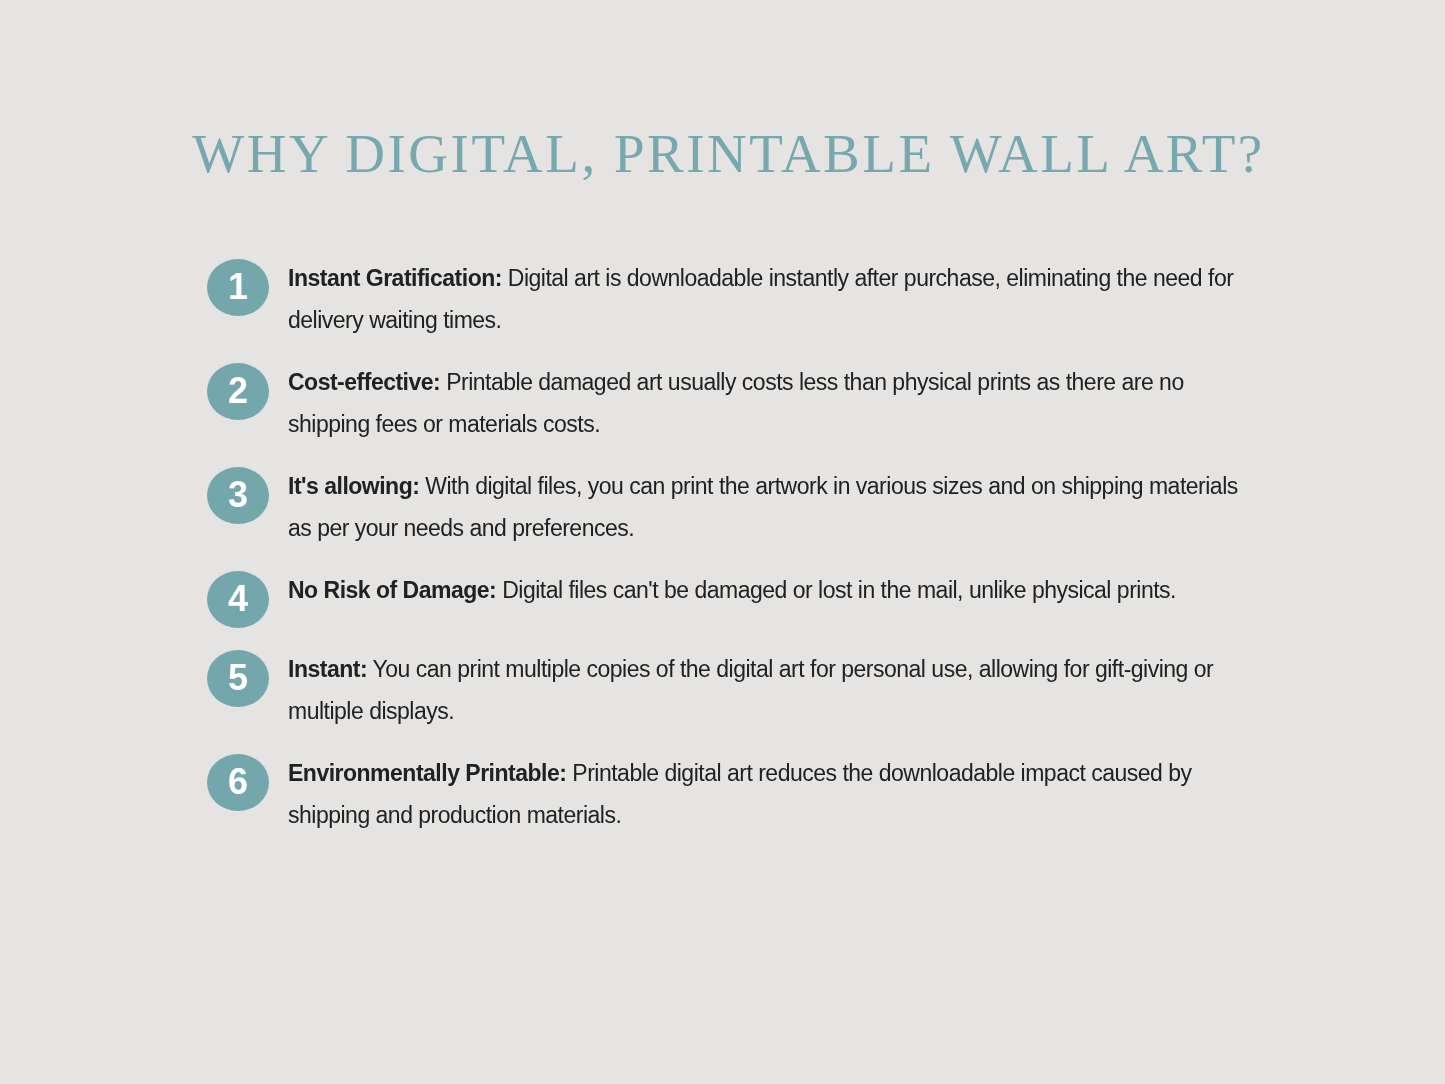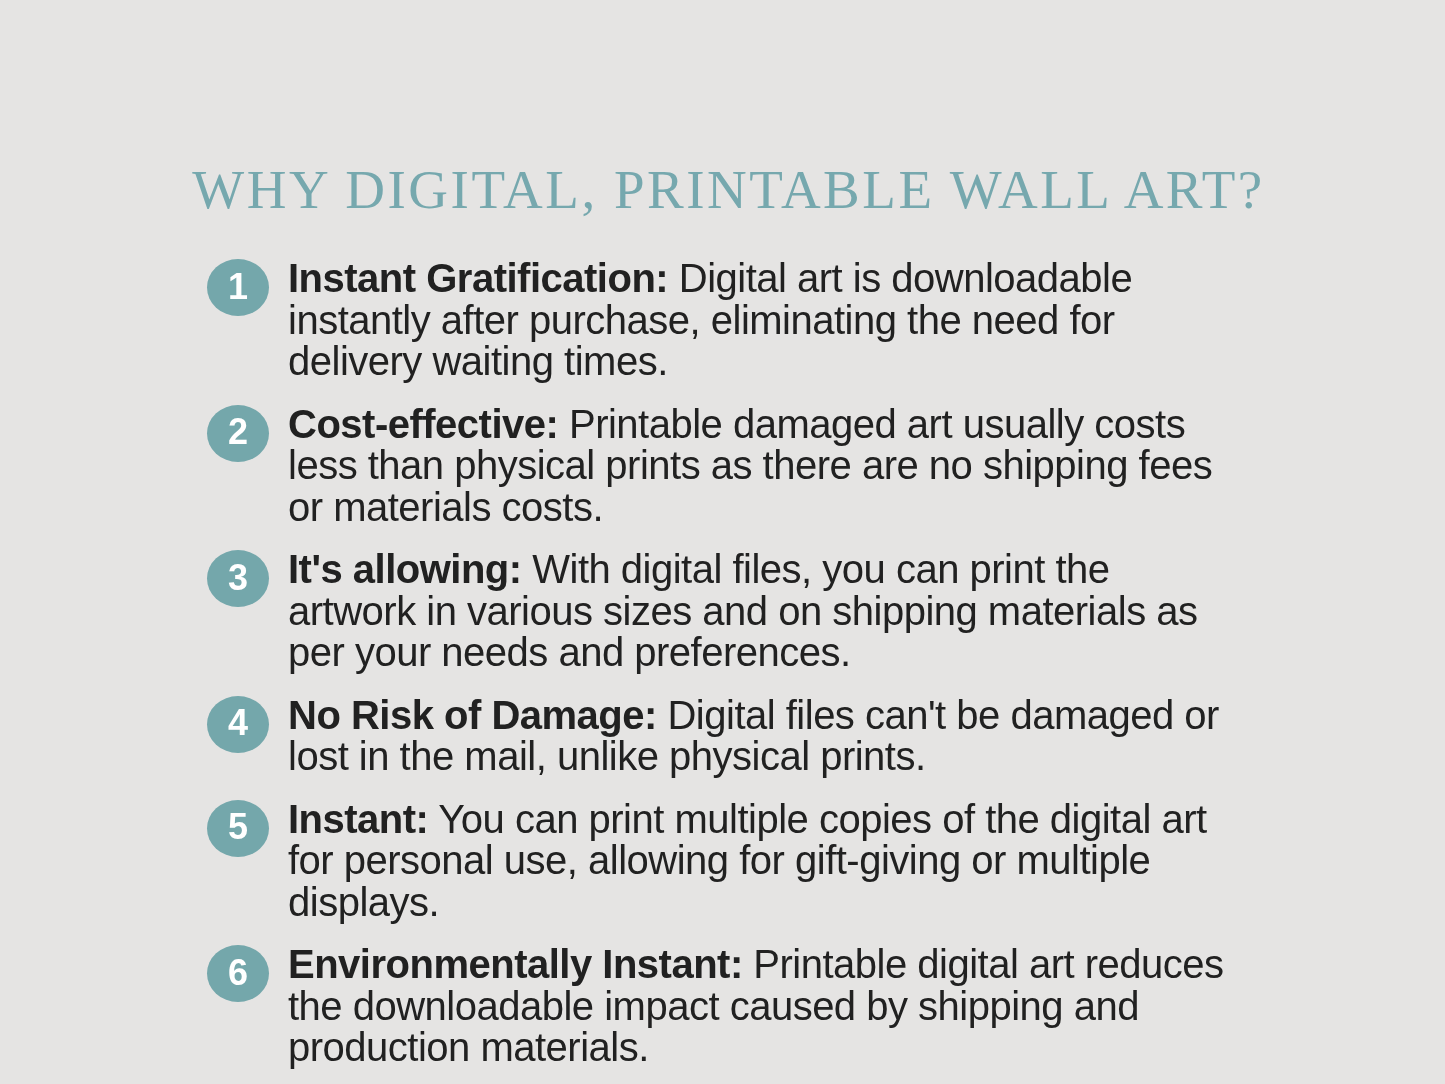--- a/index.html
+++ b/index.html
@@ -25,21 +25,20 @@
     top: 123px;
     left: 12px;
     right: 0;
     text-align: center;
     font-family: "Liberation Serif", serif;
     font-weight: 400;
     font-size: 55px;
     line-height: 62px;
     letter-spacing: 2.5px;
     color: var(--title);
-    margin-top: 36px;
   }
   .benefits {
     position: absolute;
     top: 258px;
     left: 207px;
     width: 1045px;
     list-style: none;
   }
   .benefit {
     display: flex;
@@ -60,21 +59,21 @@
   }
   .badge-num {
     color: var(--badge_number);
     font-size: 36px;
     font-weight: 700;
     line-height: 1;
     padding-bottom: 2px;
   }
   .benefit-text {
     width: 950px;
-    font-size: 40px;
+    font-size: 23px;
     line-height: 41.5px;
     letter-spacing: -0.5px;
   }
   .lead { font-weight: 700; }
 </style>
 </head>
 <body>
 
 <div class="page">
 
@@ -114,17 +113,17 @@
       <span class="badge">
         <span class="badge-num">5</span>
       </span>
       <p class="benefit-text"><span class="lead">Instant:</span><span> You can print multiple copies of the digital art for personal use, allowing for gift-giving or multiple displays.</span></p>
     </li>
 
     <li class="benefit">
       <span class="badge">
         <span class="badge-num">6</span>
       </span>
-      <p class="benefit-text"><span class="lead">Environmentally Instant:</span><span> Printable digital art reduces the downloadable impact caused by shipping and production materials.</span></p>
+      <p class="benefit-text"><span class="lead">Environmentally Printable:</span><span> Printable digital art reduces the downloadable impact caused by shipping and production materials.</span></p>
     </li>
 
   </ul>
 </div>
 
 </body></html>

